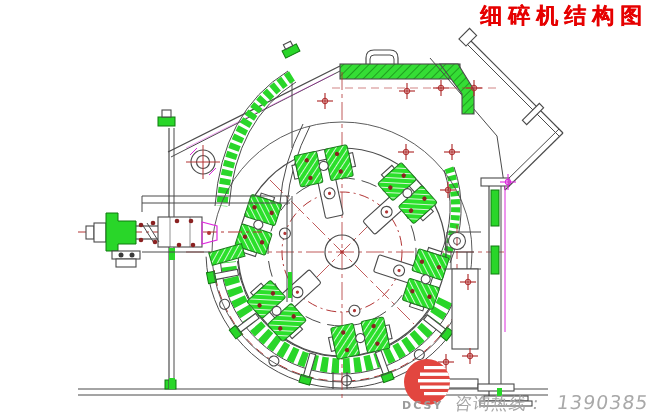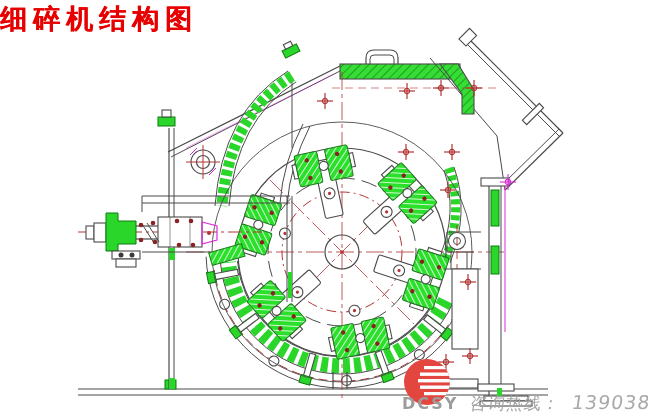--- a/index.html
+++ b/index.html
@@ -3,40 +3,40 @@
 <meta charset="utf-8">
 <style>
   :root{
     --title-red:#e60000; --line-dark:#4b4b4b; --cad-green:#29d629; --cad-green-dark:#0f7a0f;
     --centerline-red:#b23434; --accent-magenta:#dd2add; --watermark-gray:#9c9c9c;
     --logo-red:#e2463f; --background:#ffffff;
   }
   html,body{margin:0;padding:0;background:#fff;}
   .stage{position:relative;width:648px;height:418px;background:var(--background);
          font-family:"DejaVu Sans",sans-serif;overflow:hidden;}
-  .title{position:absolute;top:1px;left:0;right:0;text-align:left;
-         color:var(--title-red);font-size:27px;font-weight:bold;letter-spacing:6px;
+  .title{position:absolute;top:1px;left:0;right:0;text-align:right;
+         color:var(--title-red);font-size:22px;font-weight:bold;letter-spacing:6px;
          font-family:"DejaVu Sans",sans-serif;text-shadow:0.6px 0 0 var(--title-red);}
   .drawing{position:absolute;left:0;top:0;}
   
   .ln{stroke:var(--line-dark);fill:none;stroke-width:1.2;}
   .lnt{stroke:var(--line-dark);fill:none;stroke-width:1;}
   .lnf{stroke:var(--line-dark);fill:#fff;stroke-width:1.1;}
   .grn{fill:var(--cad-green);stroke:var(--cad-green-dark);stroke-width:1;}
   .grns{fill:var(--cad-green);stroke:none;}
   .grnln{stroke:var(--cad-green);fill:none;}
   .hat{fill:url(#hg);stroke:#1e7a1e;stroke-width:1;}
   .hatd{fill:url(#hgd);stroke:var(--line-dark);stroke-width:1.1;}
   .rd{stroke:var(--centerline-red);fill:none;}
   .rdf{fill:var(--centerline-red);stroke:none;}
   .mg{stroke:var(--accent-magenta);fill:none;}
   .boltd{fill:#8a2222;stroke:none;}
   .watermark{position:absolute;left:402px;top:391px;display:flex;align-items:baseline;gap:12px;
              white-space:nowrap;}
-  .wm-brand{font-size:16px;font-weight:bold;color:var(--watermark-gray);letter-spacing:2px;}
+  .wm-brand{font-size:11px;font-weight:bold;color:var(--watermark-gray);letter-spacing:2px;}
   .wm-hotline{display:inline-block;font-size:17px;color:#a5a5a5;transform:skewX(-8deg);letter-spacing:1px;}
   .wm-phone{display:inline-block;font-size:19px;color:#a9a9a9;transform:skewX(-8deg);letter-spacing:1px;}
 </style>
 </head>
 <body>
 
 <div class="stage">
 
   <svg class="drawing" width="648" height="418" viewBox="0 0 648 418">
     <defs>

